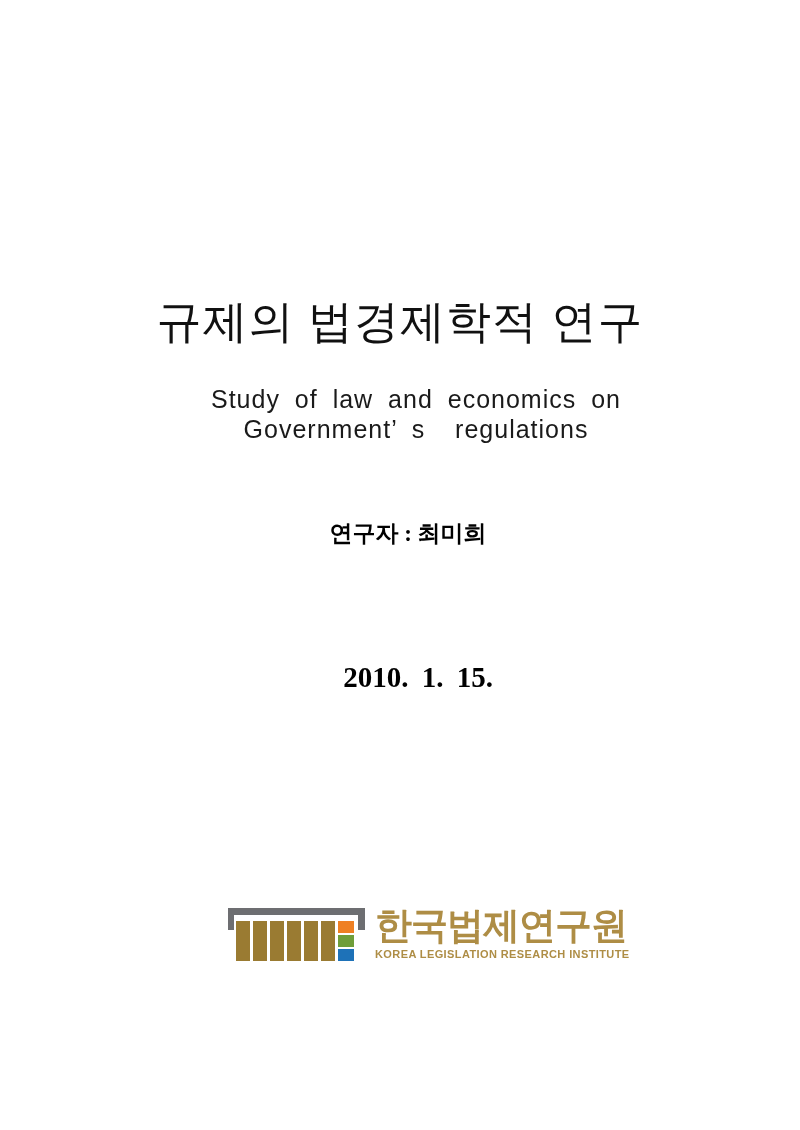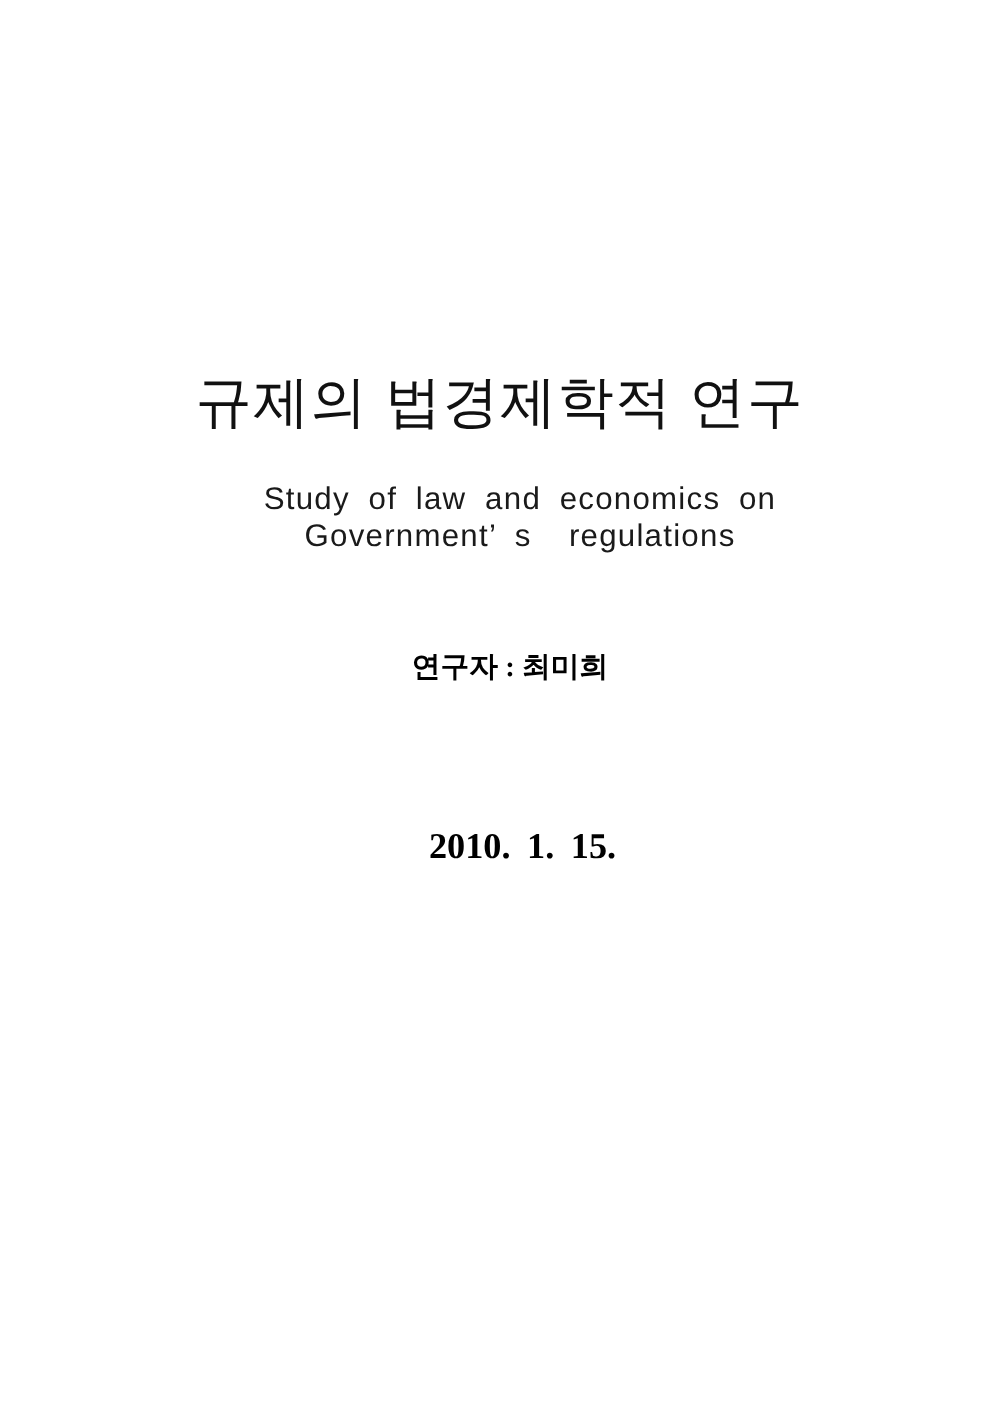--- a/index.html
+++ b/index.html
@@ -156,14 +156,39 @@
 
   <div class="doc-subtitle">
     <div class="line">Study of law and economics on</div>
     <div class="line">Government’ s  regulations</div>
   </div>
 
   <div class="researcher">연구자 : 최미희</div>
 
   <div class="pub-date">2010. 1. 15.</div>
 
+  <div class="logo">
+
+    <div class="logo-mark">
+      <div class="logo-roof" style="border-color: rgb(109, 110, 113);"></div>
+      <div class="logo-bars">
+        <div class="logo-bar" style="background-color: rgb(154, 123, 50);"></div>
+        <div class="logo-bar" style="background-color: rgb(154, 123, 50);"></div>
+        <div class="logo-bar" style="background-color: rgb(154, 123, 50);"></div>
+        <div class="logo-bar" style="background-color: rgb(154, 123, 50);"></div>
+        <div class="logo-bar" style="background-color: rgb(154, 123, 50);"></div>
+        <div class="logo-bar" style="background-color: rgb(154, 123, 50);"></div>
+        <div class="logo-squares">
+          <div class="logo-square" style="background-color: rgb(239, 128, 35);"></div>
+          <div class="logo-square" style="background-color: rgb(111, 158, 58);"></div>
+          <div class="logo-square" style="background-color: rgb(30, 114, 184);"></div>
+        </div>
+      </div>
+    </div>
+
+    <div class="logo-textcol">
+      <div class="logo-ko" style="color: rgb(174, 141, 69);">한국법제연구원</div>
+      <div class="logo-en" style="color: rgb(174, 141, 69);">KOREA LEGISLATION RESEARCH INSTITUTE</div>
+    </div>
+
+  </div>
 
 </div>
 
 </body></html>

